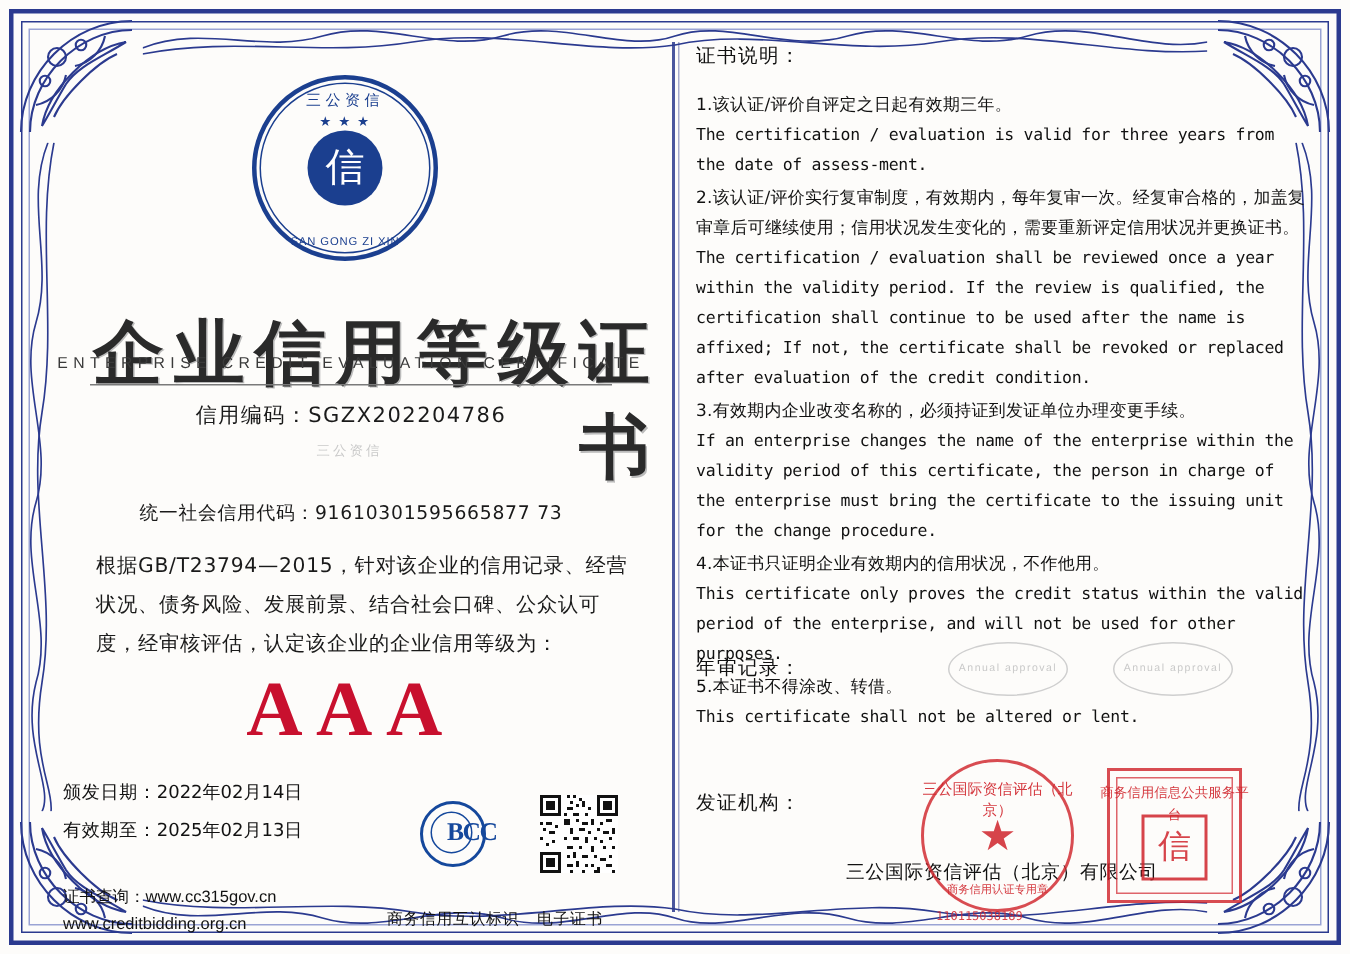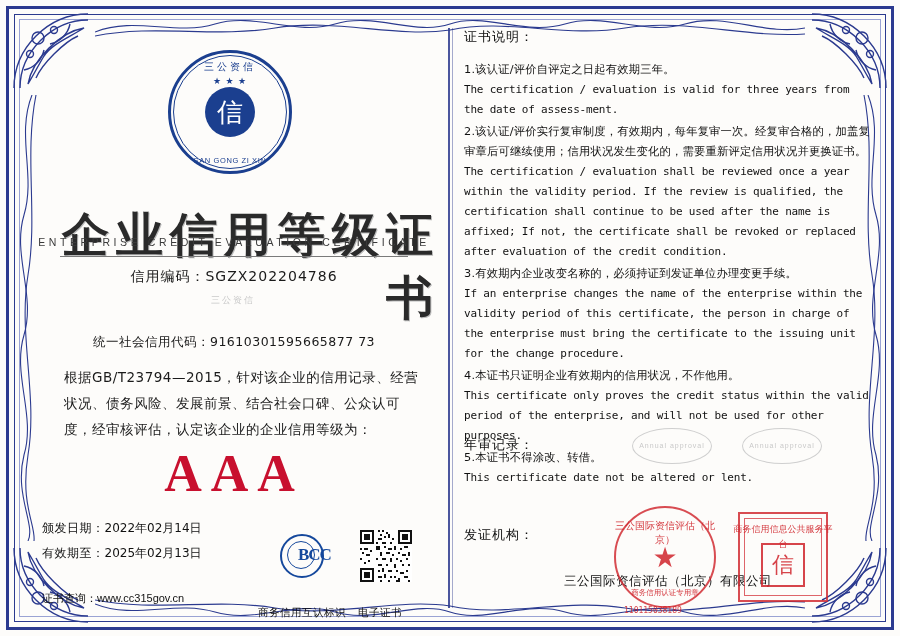--- a/index.html
+++ b/index.html
@@ -624,20 +624,21 @@
         </div>
         <div class="row">
           <span class="label">有效期至：</span><span>2025年02月13日</span>
         </div>
       </div>
 
       <div class="footer-url">
         <div>
           <span>证书查询：</span><span>www.cc315gov.cn</span>
         </div>
+        <div>www.creditbidding.org.cn</div>
       </div>
 
       <div class="bcc-logo">
         <div class="bcc-circle"></div>
         <div class="bcc-text">BCC</div>
       </div>
       <div class="bcc-caption">商务信用互认标识</div>
 
       <div class="qr">
         <svg width="52" height="52" viewBox="0 0 26 26" shape-rendering="crispEdges">
@@ -732,21 +733,21 @@
       <div class="note-block">
         <div class="note-cn">3.有效期内企业改变名称的，必须持证到发证单位办理变更手续。</div>
         <div class="note-en">If an enterprise changes the name of the enterprise within the validity period of this certificate, the person in charge of the enterprise must bring the certificate to the issuing unit for the change procedure.</div>
       </div>
       <div class="note-block">
         <div class="note-cn">4.本证书只证明企业有效期内的信用状况，不作他用。</div>
         <div class="note-en">This certificate only proves the credit status within the valid period of the enterprise, and will not be used for other purposes.</div>
       </div>
       <div class="note-block">
         <div class="note-cn">5.本证书不得涂改、转借。</div>
-        <div class="note-en">This certificate date not be altered or lent.</div>
+        <div class="note-en">This certificate shall not be altered or lent.</div>
       </div>
 
       <div class="annual-review">
         <span>年审记录：</span>
         <div class="review-oval o1">Annual approval</div>
         <div class="review-oval o2">Annual approval</div>
       </div>
 
       <div class="issuer-label">发证机构：</div>
       <div class="issuer-name">三公国际资信评估（北京）有限公司</div>

